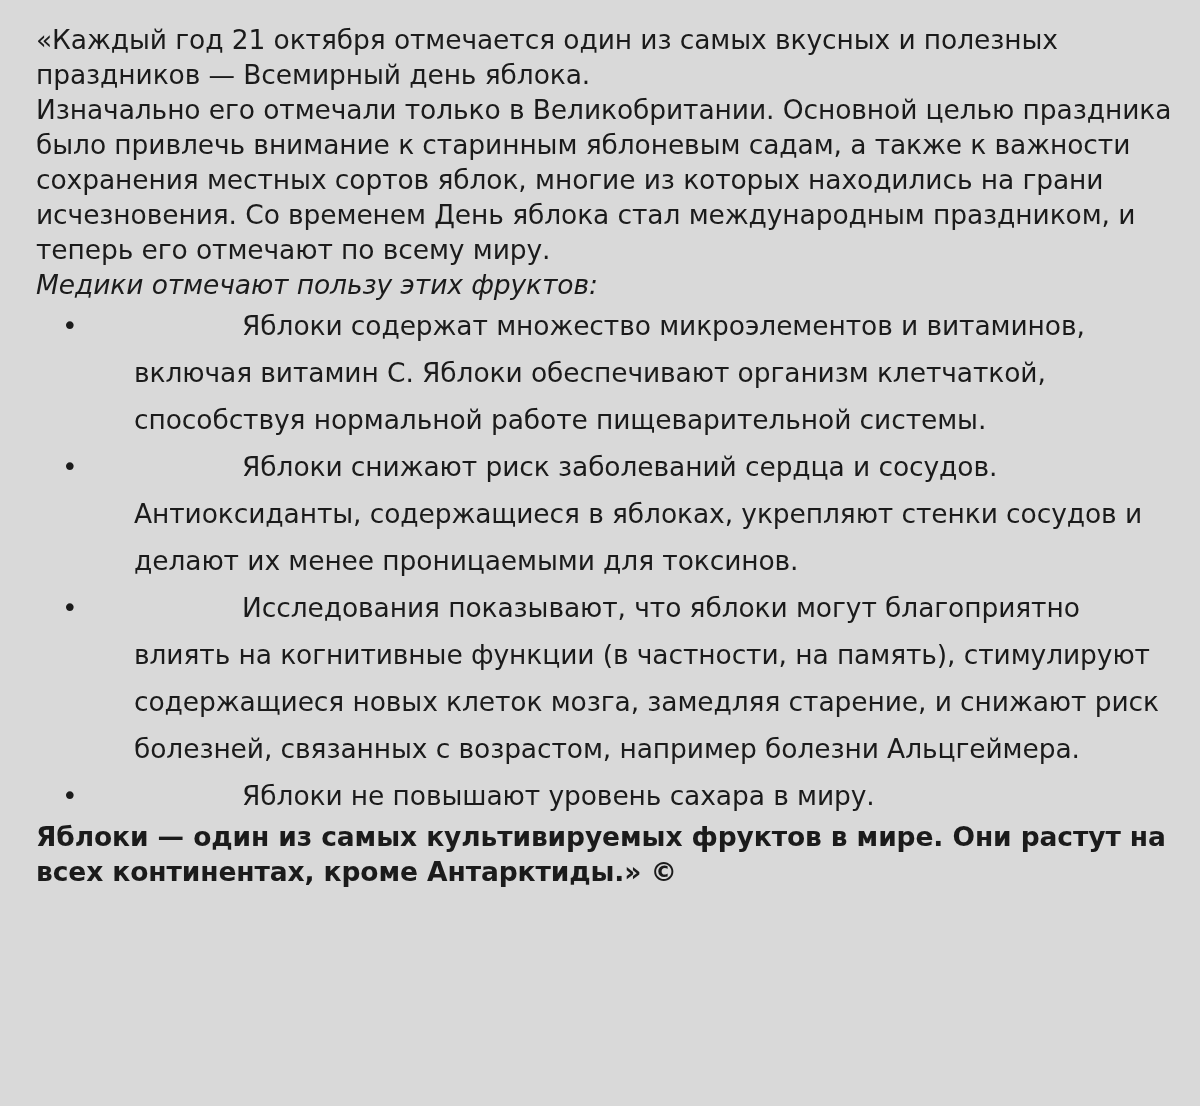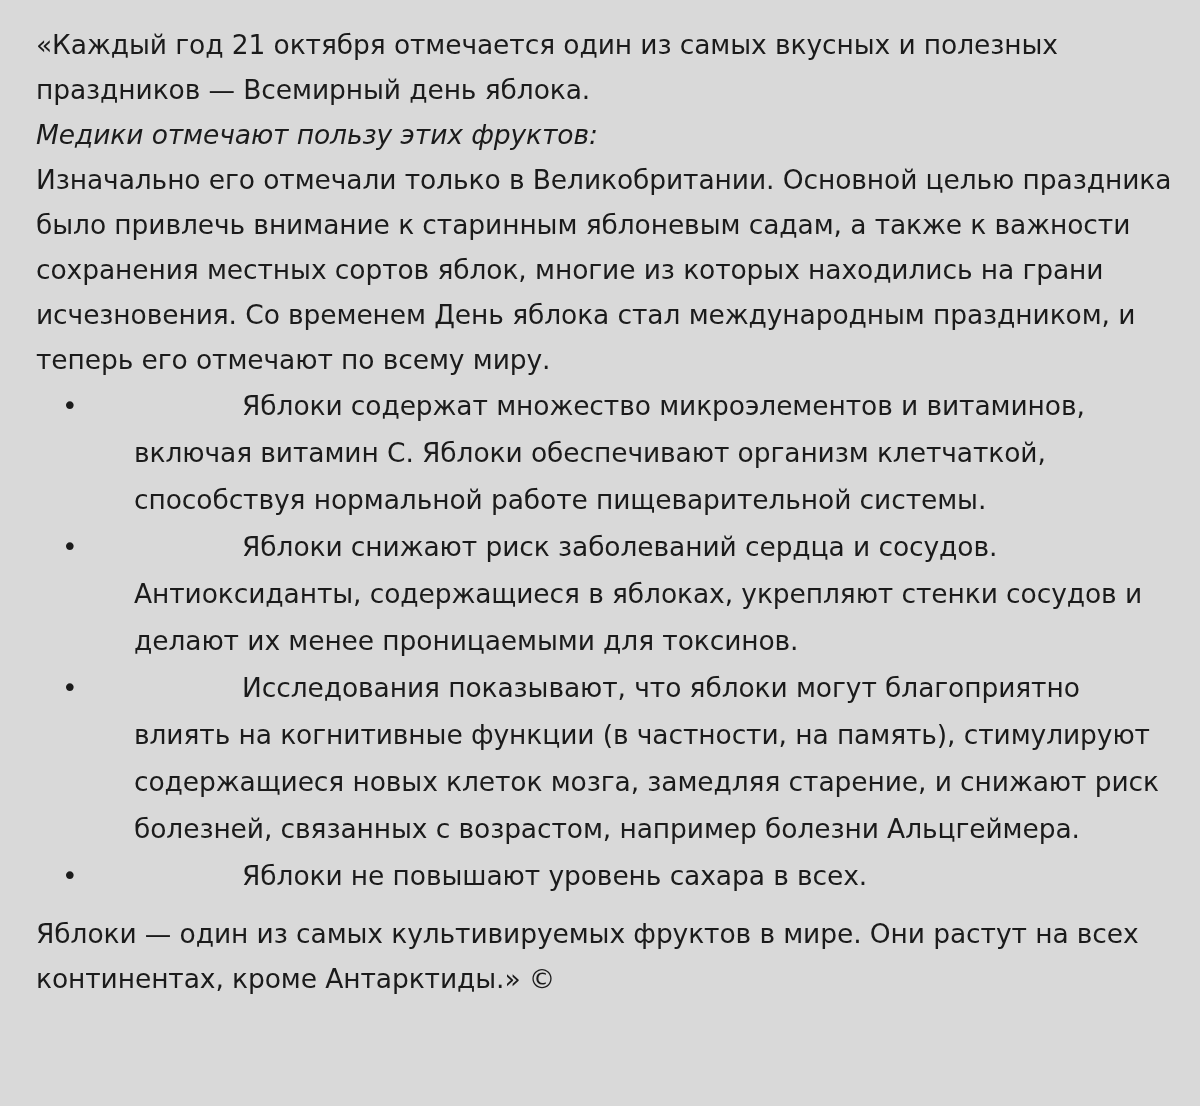--- a/index.html
+++ b/index.html
@@ -15,21 +15,21 @@
     overflow: hidden;
   }
   .page {
     box-sizing: border-box;
     width: 1200px;
     height: 1106px;
     padding: 22px 26px 0 36px;
   }
   .para {
     font-size: 26.5px;
-    line-height: 45px;
+    line-height: 35px;
     margin: 0 0 0 0;
     letter-spacing: -0.1px;
   }
   .para.italic {
     font-style: italic;
   }
   ul.bullets {
     list-style: none;
     margin: 0;
     padding: 0;
@@ -47,51 +47,52 @@
     left: 26px;
     top: 0;
     font-size: 26.5px;
     line-height: 47px;
   }
   ul.bullets > li .li-text {
     display: block;
     text-indent: 108px;
   }
   .tail {
-    margin-top: 12px;
+    margin-top: 0;
+    font-weight: bold;
   }
   .copyright {
     font-size: 26.5px;
   }
 </style>
 </head>
 <body>
 
 <div class="page">
 
   <p class="para">«Каждый год 21 октября отмечается один из самых вкусных и полезных праздников — Всемирный день яблока.</p>
 
+  <p class="para">Изначально его отмечали только в Великобритании. Основной целью праздника было привлечь внимание к старинным яблоневым садам, а также к важности сохранения местных сортов яблок, многие из которых находились на грани исчезновения. Со временем День яблока стал международным праздником, и теперь его отмечают по всему миру.</p>
+
   <p class="para italic">Медики отмечают пользу этих фруктов:</p>
-
-  <p class="para">Изначально его отмечали только в Великобритании. Основной целью праздника было привлечь внимание к старинным яблоневым садам, а также к важности сохранения местных сортов яблок, многие из которых находились на грани исчезновения. Со временем День яблока стал международным праздником, и теперь его отмечают по всему миру.</p>
 
   <ul class="bullets">
     <li>
       <span class="dot">•</span>
       <span class="li-text">Яблоки содержат множество микроэлементов и витаминов, включая витамин С. Яблоки обеспечивают организм клетчаткой, способствуя нормальной работе пищеварительной системы.</span>
     </li>
     <li>
       <span class="dot">•</span>
       <span class="li-text">Яблоки снижают риск заболеваний сердца и сосудов. Антиоксиданты, содержащиеся в яблоках, укрепляют стенки сосудов и делают их менее проницаемыми для токсинов.</span>
     </li>
     <li>
       <span class="dot">•</span>
       <span class="li-text">Исследования показывают, что яблоки могут благоприятно влиять на когнитивные функции (в частности, на память), стимулируют содержащиеся новых клеток мозга, замедляя старение, и снижают риск болезней, связанных с возрастом, например болезни Альцгеймера.</span>
     </li>
     <li>
       <span class="dot">•</span>
-      <span class="li-text">Яблоки не повышают уровень сахара в всех.</span>
+      <span class="li-text">Яблоки не повышают уровень сахара в миру.</span>
     </li>
   </ul>
 
   <p class="para tail"><span>Яблоки — один из самых культивируемых фруктов в мире. Они растут на всех континентах, кроме Антарктиды.»</span> <span class="copyright">©</span></p>
 
 </div>
 
 </body></html>

